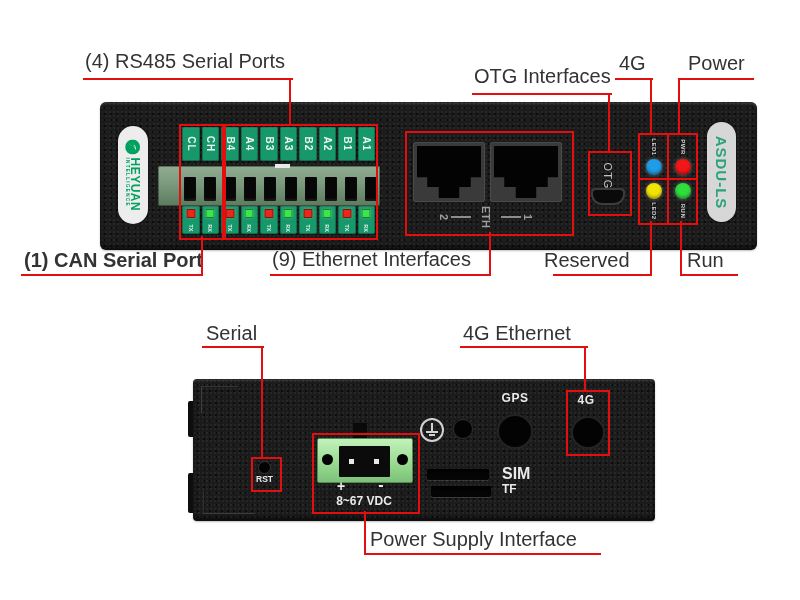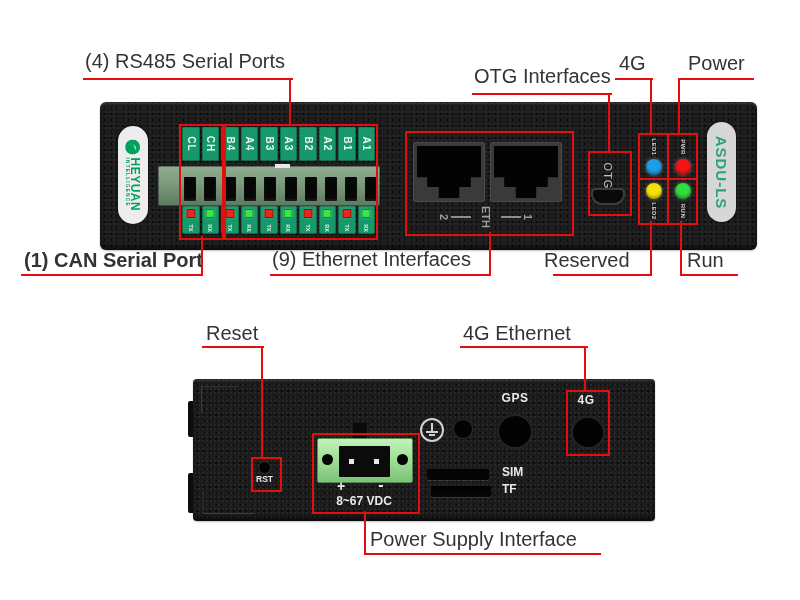--- a/index.html
+++ b/index.html
@@ -245,21 +245,21 @@
 
   <div class="whitebold" style="left:305px;top:12px;width:34px;font-size:12px;letter-spacing:.5px;">GPS</div>
   <div class="circ" style="left:304px;top:35px;width:32px;height:31px;border:2px solid #242424;"></div>
 
   <div class="redbox" style="left:373px;top:11px;width:40px;height:62px;"></div>
   <div class="whitebold" style="left:377px;top:14px;width:32px;font-size:12px;letter-spacing:.5px;">4G</div>
   <div class="circ" style="left:378px;top:37px;width:30px;height:29px;border:2px solid #242424;"></div>
 
   <div class="slot" style="left:234px;top:90px;width:62px;height:11px;"></div>
   <div class="slot" style="left:238px;top:107px;width:60px;height:11px;"></div>
-  <div class="whitebold" style="left:309px;top:86px;width:36px;text-align:left;font-size:12px;">SIM</div>
+  <div class="whitebold" style="left:309px;top:86px;width:36px;text-align:left;font-size:16px;">SIM</div>
   <div class="whitebold" style="left:309px;top:103px;width:36px;text-align:left;font-size:12px;">TF</div>
 </div>
 
 <span class="ann-label" style="left:85px;top:50px;">(4) RS485 Serial Ports</span>
 <i class="hline" style="left:83px;top:78px;width:210px;"></i>
 <i class="vline" style="left:289px;top:80px;height:45px;"></i>
 
 <span class="ann-label" style="left:474px;top:65px;">OTG Interfaces</span>
 <i class="hline" style="left:472px;top:93px;width:140px;"></i>
 <i class="vline" style="left:608px;top:95px;height:56px;"></i>
@@ -281,21 +281,21 @@
 <i class="vline" style="left:489px;top:232px;height:42px;"></i>
 
 <span class="ann-label" style="left:544px;top:249px;">Reserved</span>
 <i class="hline" style="left:553px;top:274px;width:99px;"></i>
 <i class="vline" style="left:650px;top:221px;height:53px;"></i>
 
 <span class="ann-label" style="left:687px;top:249px;">Run</span>
 <i class="hline" style="left:680px;top:274px;width:58px;"></i>
 <i class="vline" style="left:680px;top:221px;height:53px;"></i>
 
-<span class="ann-label" style="left:206px;top:322px;">Reset</span>
+<span class="ann-label" style="left:206px;top:322px;">Serial</span>
 <i class="hline" style="left:202px;top:346px;width:62px;"></i>
 <i class="vline" style="left:261px;top:348px;height:109px;"></i>
 
 <span class="ann-label" style="left:463px;top:322px;">4G Ethernet</span>
 <i class="hline" style="left:460px;top:346px;width:128px;"></i>
 <i class="vline" style="left:584px;top:348px;height:42px;"></i>
 
 <span class="ann-label" style="left:370px;top:528px;">Power Supply Interface</span>
 <i class="hline" style="left:364px;top:553px;width:237px;"></i>
 <i class="vline" style="left:364px;top:511px;height:42px;"></i>

